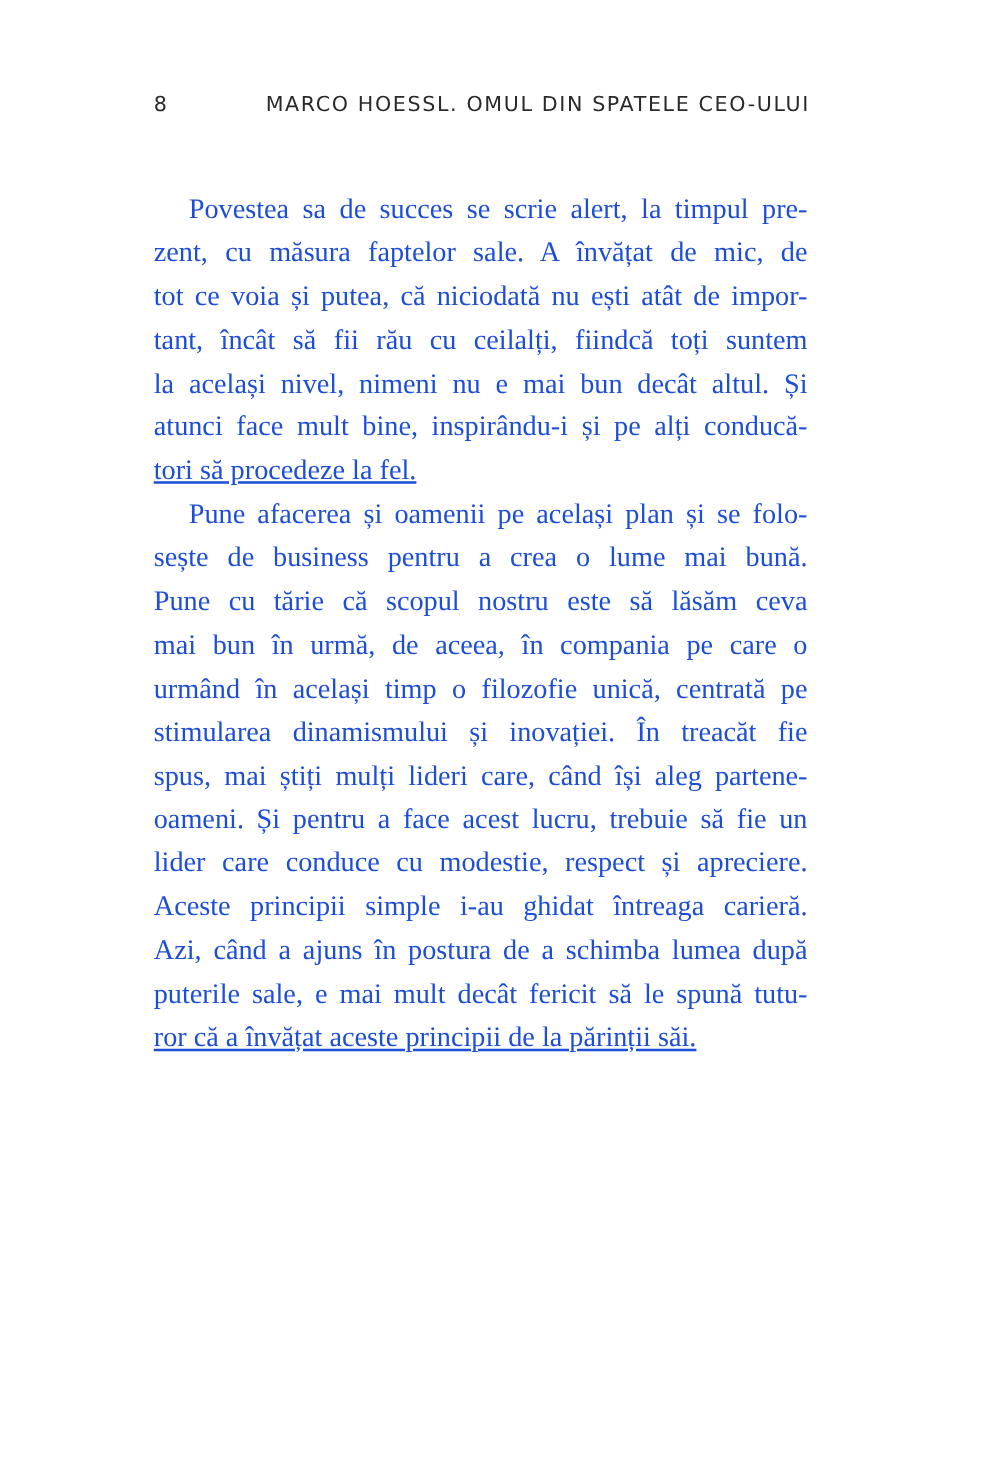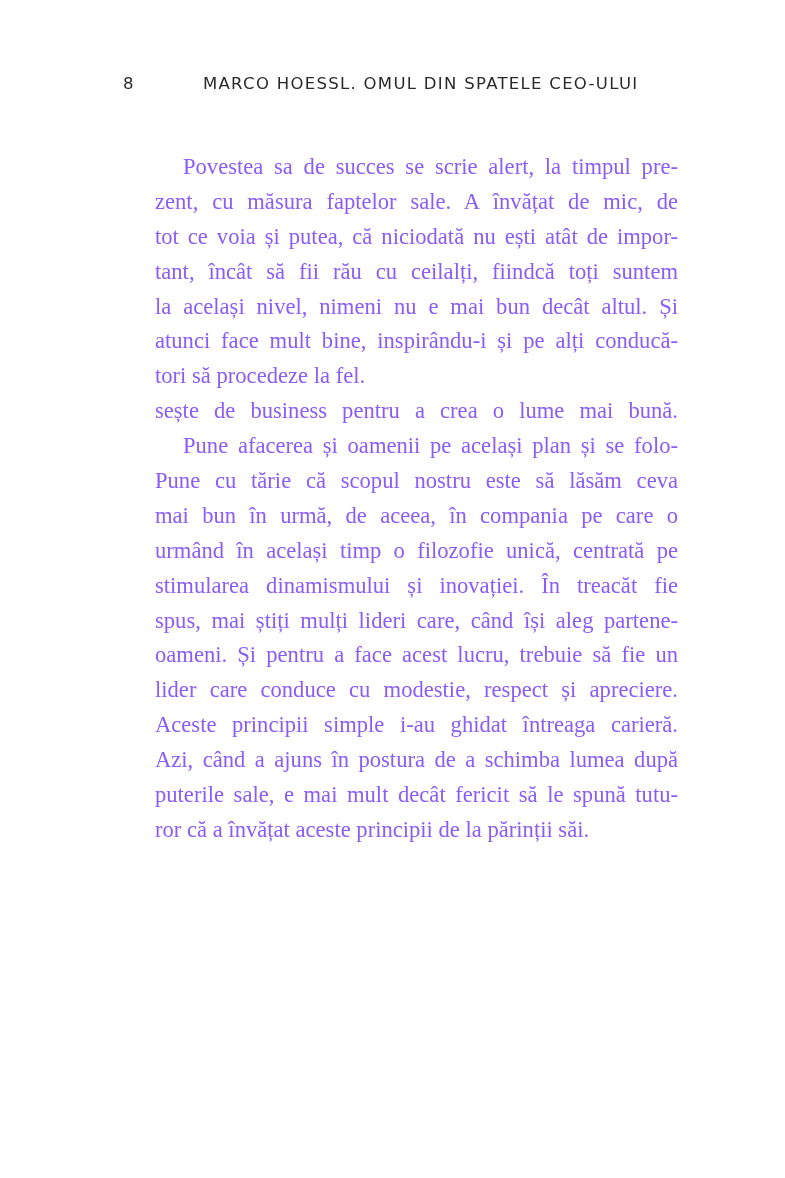--- a/index.html
+++ b/index.html
@@ -3,29 +3,28 @@
 <meta charset="utf-8">
 <style>
   html, body { margin: 0; padding: 0; background: #ffffff; }
   body { width: 785px; height: 1178px; position: relative; overflow: hidden; }
   .header {
     position: absolute; top: 74px; left: 123px; width: 525px;
     font-family: "DejaVu Sans", sans-serif; font-size: 16.5px; color: #2a2a2a;
     letter-spacing: 1.1px; display: flex; align-items: baseline;
   }
   .page-num { width: 80px; }
-  .running-title { flex: 1; text-align: left; letter-spacing: 1.3px; }
+  .running-title { flex: 1; text-align: right; letter-spacing: 1.3px; }
   .body {
     position: absolute; top: 150px; left: 123px; width: 523px;
     font-family: "Liberation Serif", serif; font-size: 22.6px; line-height: 34.9px;
-    color: #8b5cf6;
-    margin-left: 32px;
+    color: #1d4ed8;
   }
   .line { display: block; white-space: nowrap; text-align: justify; text-align-last: justify; height: 34.9px; }
-  .line.last { text-align-last: left; }
+  .line.last { text-align-last: left; text-decoration: underline; }
   .line.indent { padding-left: 28px; }
 </style>
 </head>
 <body>
 
 <div class="header">
   <span class="page-num">8</span>
   <span class="running-title">MARCO HOESSL. OMUL DIN SPATELE CEO-ULUI</span>
 </div>
 
@@ -33,22 +32,22 @@
     <div>
       <span class="line indent">Povestea sa de succes se scrie alert, la timpul pre-</span>
       <span class="line">zent, cu măsura faptelor sale. A învățat de mic, de</span>
       <span class="line">tot ce voia și putea, că niciodată nu ești atât de impor-</span>
       <span class="line">tant, încât să fii rău cu ceilalți, fiindcă toți suntem</span>
       <span class="line">la același nivel, nimeni nu e mai bun decât altul. Și</span>
       <span class="line">atunci face mult bine, inspirându-i și pe alți conducă-</span>
       <span class="line last">tori să procedeze la fel.</span>
     </div>
     <div>
+      <span class="line indent">Pune afacerea și oamenii pe același plan și se folo-</span>
       <span class="line">sește de business pentru a crea o lume mai bună.</span>
-      <span class="line indent">Pune afacerea și oamenii pe același plan și se folo-</span>
       <span class="line">Pune cu tărie că scopul nostru este să lăsăm ceva</span>
       <span class="line">mai bun în urmă, de aceea, în compania pe care o</span>
       <span class="line">urmând în același timp o filozofie unică, centrată pe</span>
       <span class="line">stimularea dinamismului și inovației. În treacăt fie</span>
       <span class="line">spus, mai știți mulți lideri care, când își aleg partene-</span>
     </div>
     <div>
       <span class="line">oameni. Și pentru a face acest lucru, trebuie să fie un</span>
       <span class="line">lider care conduce cu modestie, respect și apreciere.</span>
       <span class="line">Aceste principii simple i-au ghidat întreaga carieră.</span>

